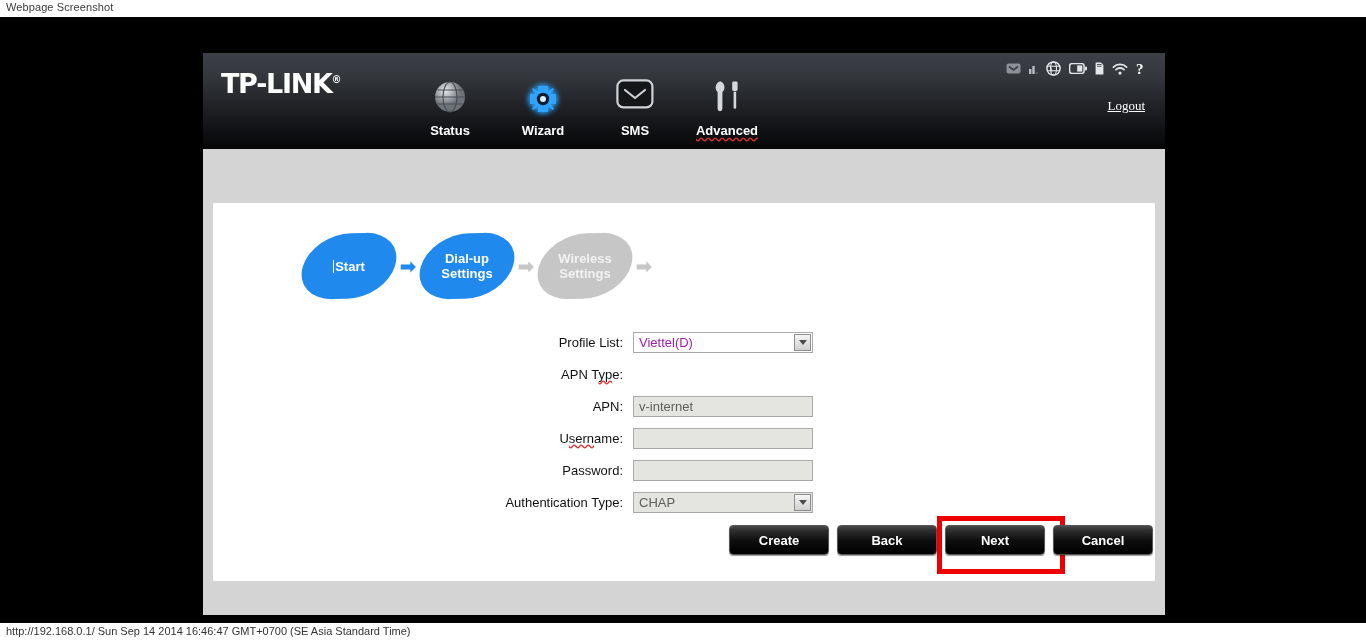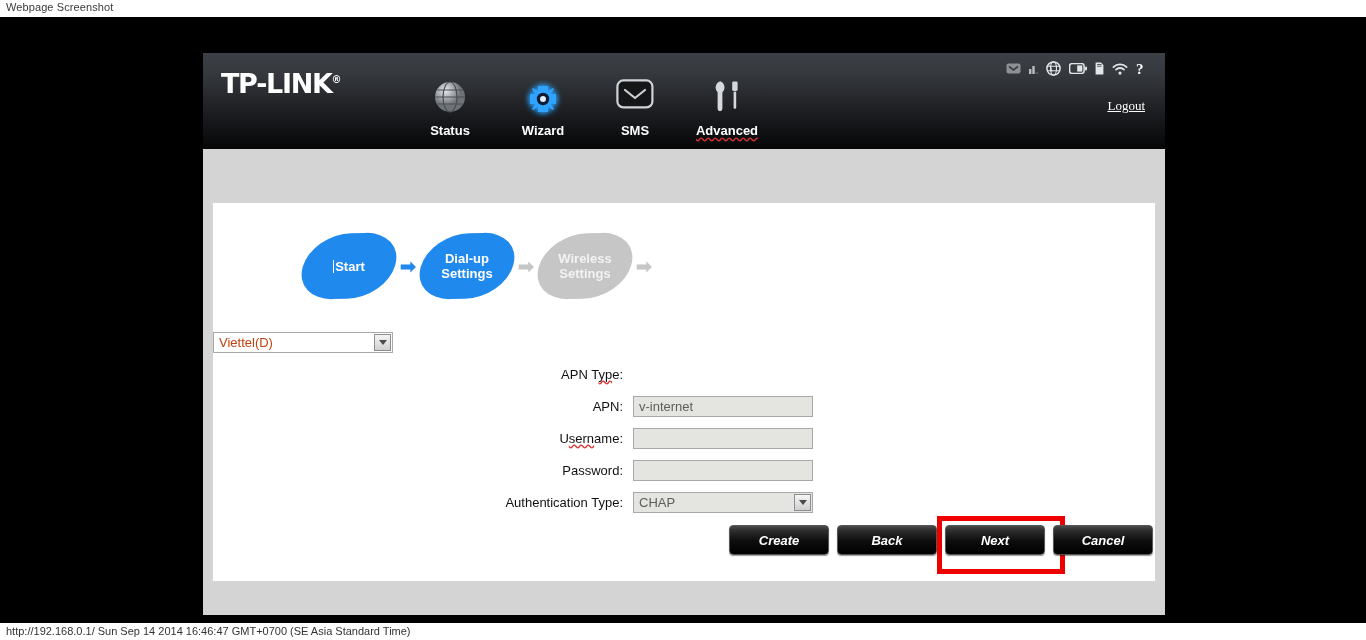--- a/index.html
+++ b/index.html
@@ -145,21 +145,21 @@
     font-family: "Liberation Sans", sans-serif;
   }
   .row .lbl.squiggle-yp .sq {
     text-decoration: underline wavy #e03030;
     text-decoration-skip-ink: none;
     text-underline-offset: 1px;
   }
   .fld {
     position: relative; width: 180px; height: 21px;
     border: 1px solid #a9a9a9;
-    font-size: 13px; color: #c2410c;
+    font-size: 13px; color: #a21caf;
     display: flex; align-items: center;
     padding-left: 5px;
     background: #ffffff;
     font-family: "Liberation Sans", sans-serif;
   }
   .fld.disabled { background: #e4e4e0; color: #5d5d5d; border-color: #a9a9a9; }
   .fld.empty { background: #e4e4e0; }
   .sel-btn {
     position: absolute; right: 1px; top: 1px;
     width: 17px; height: 17px;
@@ -183,21 +183,20 @@
   .btn {
     position: relative;
     width: 100px; height: 30px;
     border-radius: 4px;
     background: linear-gradient(to bottom,#4a4a4a 0%,#2e2e2e 16%,#0e0e0e 52%,#000 100%);
     border: 1px solid #565656;
     color: #ffffff; font-size: 13px; font-weight: bold;
     display: flex; align-items: center; justify-content: center;
     cursor: pointer;
     box-shadow: 0 1px 1px rgba(0,0,0,.4);
-    font-style: italic;
   }
   .btn.highlight::after {
     content: "";
     position: absolute; left: -9px; top: -10px;
     width: 118px; height: 48px;
     border: 5px solid #ee0000;
     pointer-events: none;
   }
 </style>
 </head>
@@ -349,20 +348,21 @@
         <div class="blob"></div>
         <div class="txt">Wireless
 Settings</div>
       </div>
       <div class="step-arrow off">➡</div>
     </div>
 
     <div id="form">
 
       <div class="row">
+        <div class="lbl">Profile List:</div>
         <div class="fld">
           <span>Viettel(D)</span>
           <span class="sel-btn">
               <span class="tri"></span>
             </span>
         </div>
       </div>
 
       <div class="row">
         <div class="lbl squiggle-yp">APN T<span class="sq">yp</span>e:</div>

